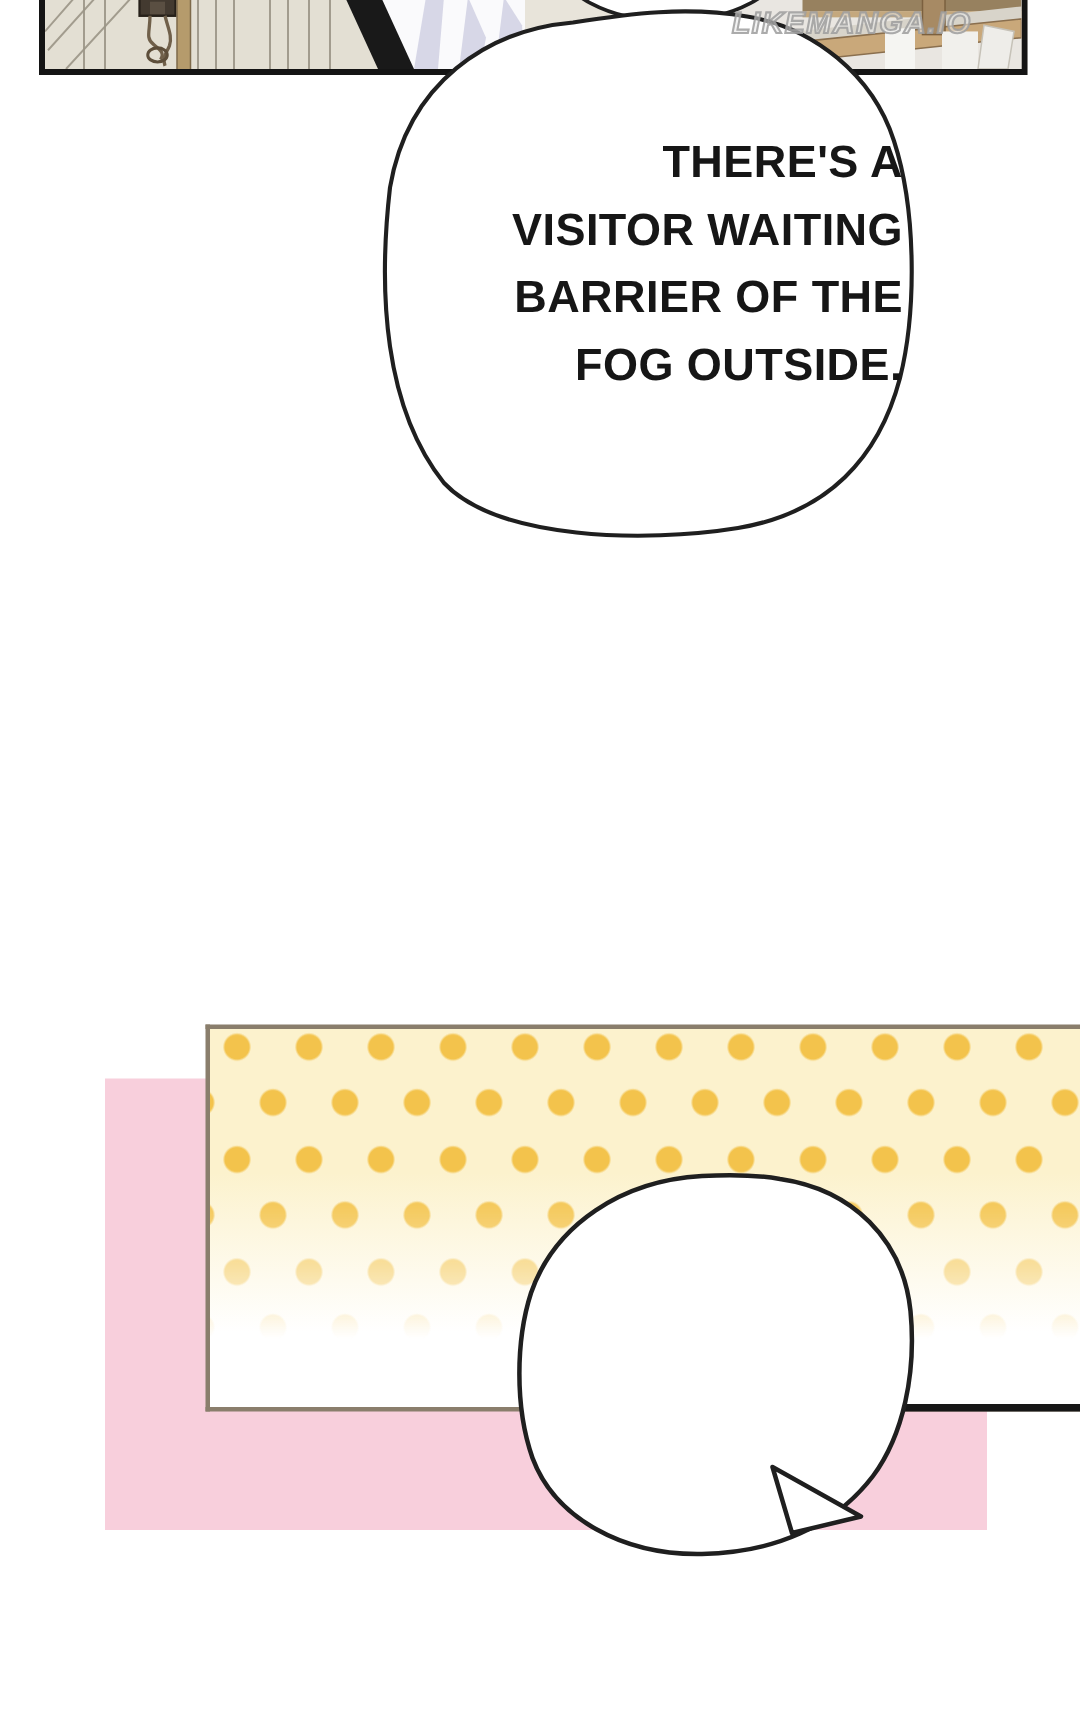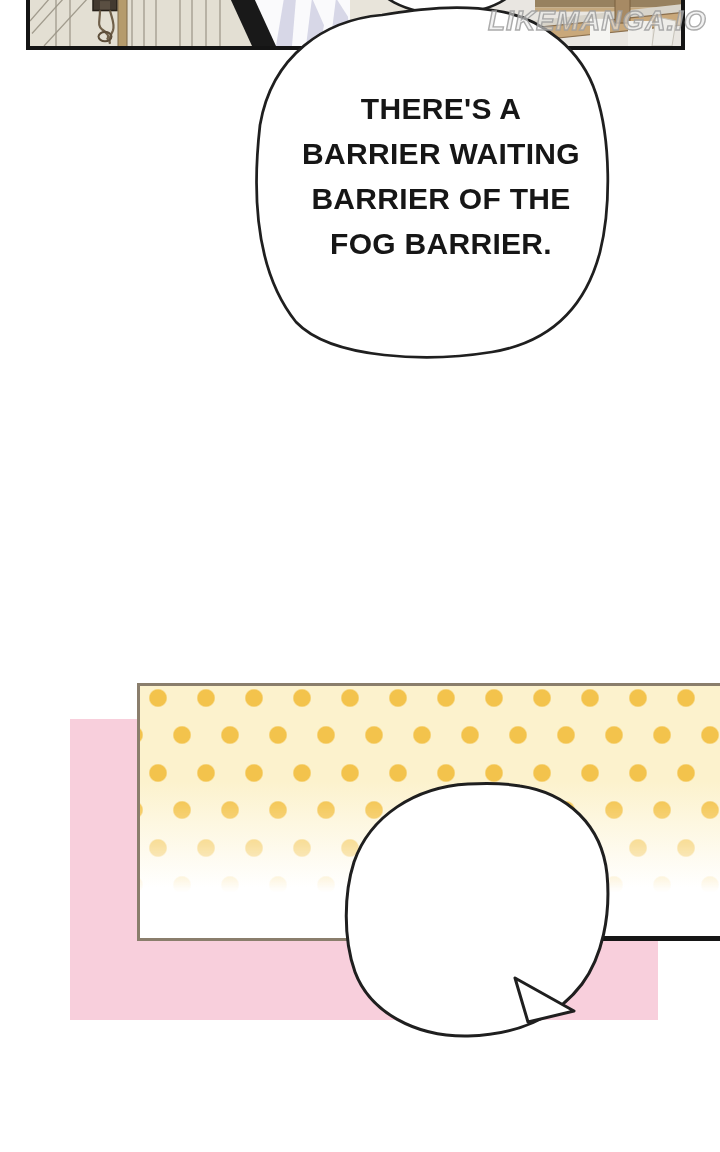--- a/index.html
+++ b/index.html
@@ -32,29 +32,29 @@
     background-position:-6px -25px,18px 12px;
     -webkit-mask-image:linear-gradient(to bottom,#000 0%,#000 42%,transparent 82%);
             mask-image:linear-gradient(to bottom,#000 0%,#000 42%,transparent 82%);
   }
   .black-underline{
     position:absolute;left:552px;top:936px;width:168px;height:5px;background:#161616;
   }
   
   .bubble-layer{position:absolute;left:0;top:0;width:720px;height:1152px;z-index:4;pointer-events:none;}
   .bubble-text{
-    position:absolute;z-index:5;color:#161616;text-align:center;
+    position:absolute;z-index:5;color:#161616;text-align:right;
     font-weight:bold;font-size:30px;line-height:45px;letter-spacing:0.3px;
   }
   .b1-text{left:280px;top:86px;width:322px;}
   .b2-text{left:358px;top:888px;width:240px;}
   
   .watermark{
     position:absolute;left:488px;top:5px;z-index:6;
-    font-style:italic;font-weight:bold;font-size:28px;letter-spacing:1px;
+    font-style:italic;font-weight:bold;font-size:20px;letter-spacing:1px;
     color:rgba(232,232,232,0.55);
     -webkit-text-stroke:1.4px rgba(158,158,158,0.85);
     white-space:nowrap;
   }
 </style>
 </head>
 <body>
 
 <div class="stage">
 
@@ -110,20 +110,20 @@
              C552,342 586,305 600,252 C611,208 611,140 596,94 C582,50 542,18 498,11
              C458,4 420,9 382,15 Z" fill="#ffffff" stroke="#1f1f1f" stroke-width="2.75"></path>
     <path d="M468,784 C415,787 370,816 354,862 C344,893 343,938 355,972 C370,1012 415,1037 468,1036
              C516,1035 556,1018 582,984 C602,957 611,916 607,874 C602,826 568,793 520,786
              C503,783 485,783 468,784 Z" fill="#ffffff" stroke="#1f1f1f" stroke-width="3"></path>
     <polygon points="515,978 574,1011 528,1022" fill="#ffffff" stroke="#1f1f1f" stroke-width="3" stroke-linejoin="round"></polygon>
   </svg>
 
   <div class="bubble-text b1-text">
     <div>THERE'S A</div>
-    <div>BARRIER WAITING</div>
+    <div>VISITOR WAITING</div>
     <div>BARRIER OF THE</div>
-    <div>FOG BARRIER.</div>
+    <div>FOG OUTSIDE.</div>
   </div>
 
   <div class="watermark">LIKEMANGA.IO</div>
 
 </div>
 
 </body></html>

